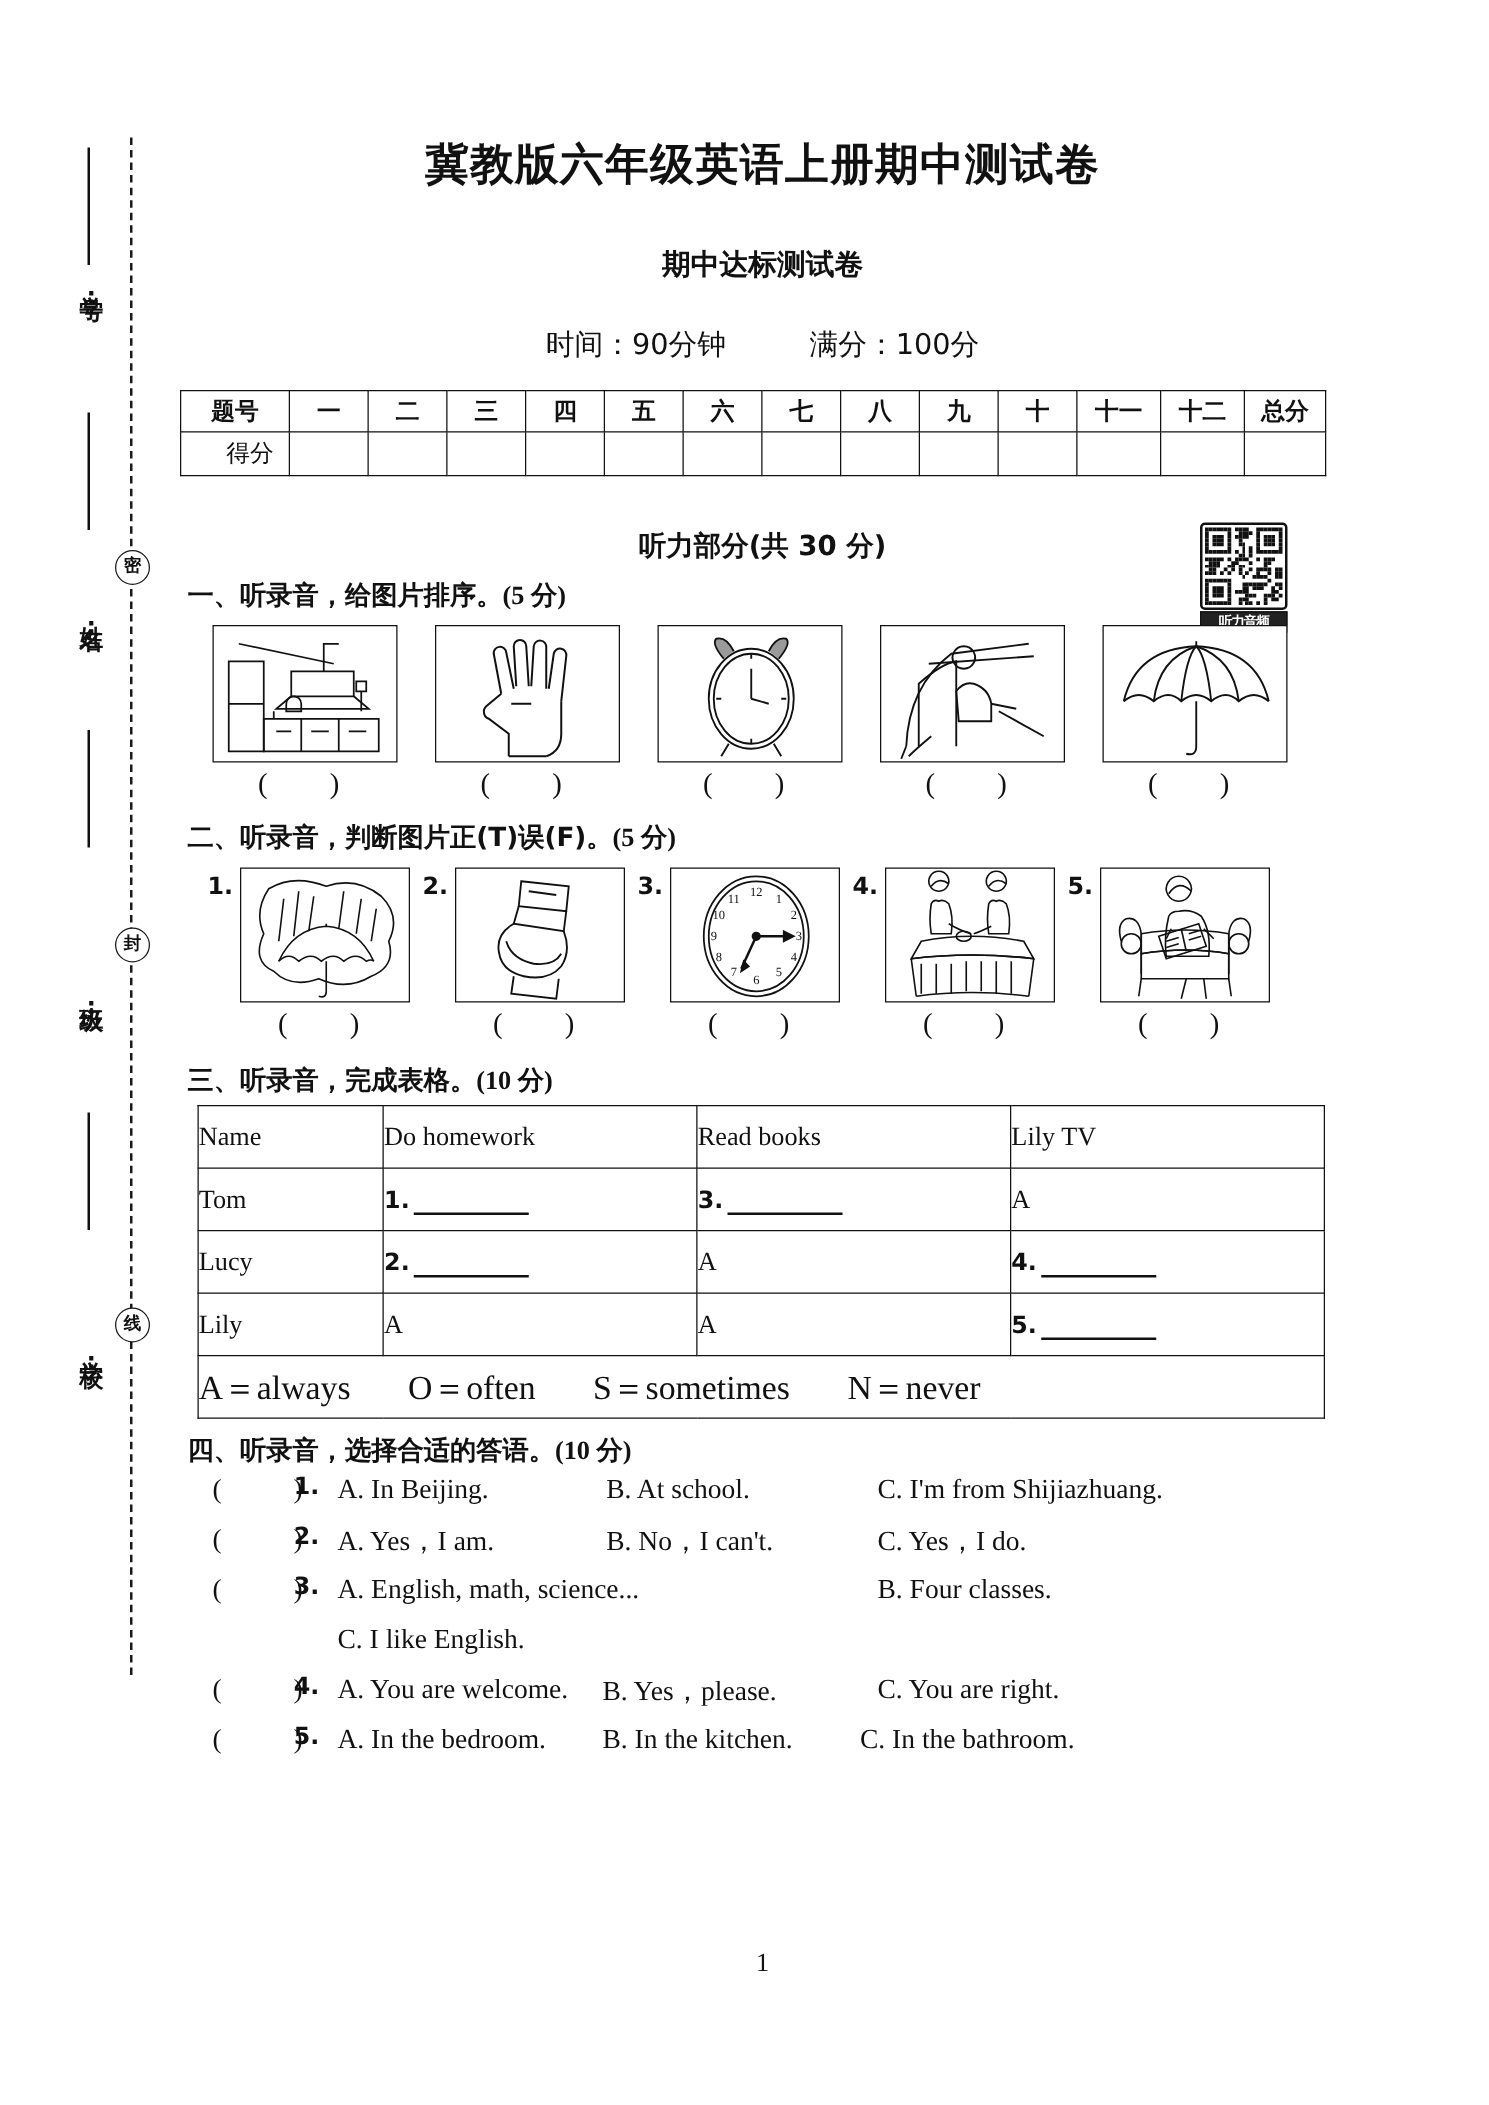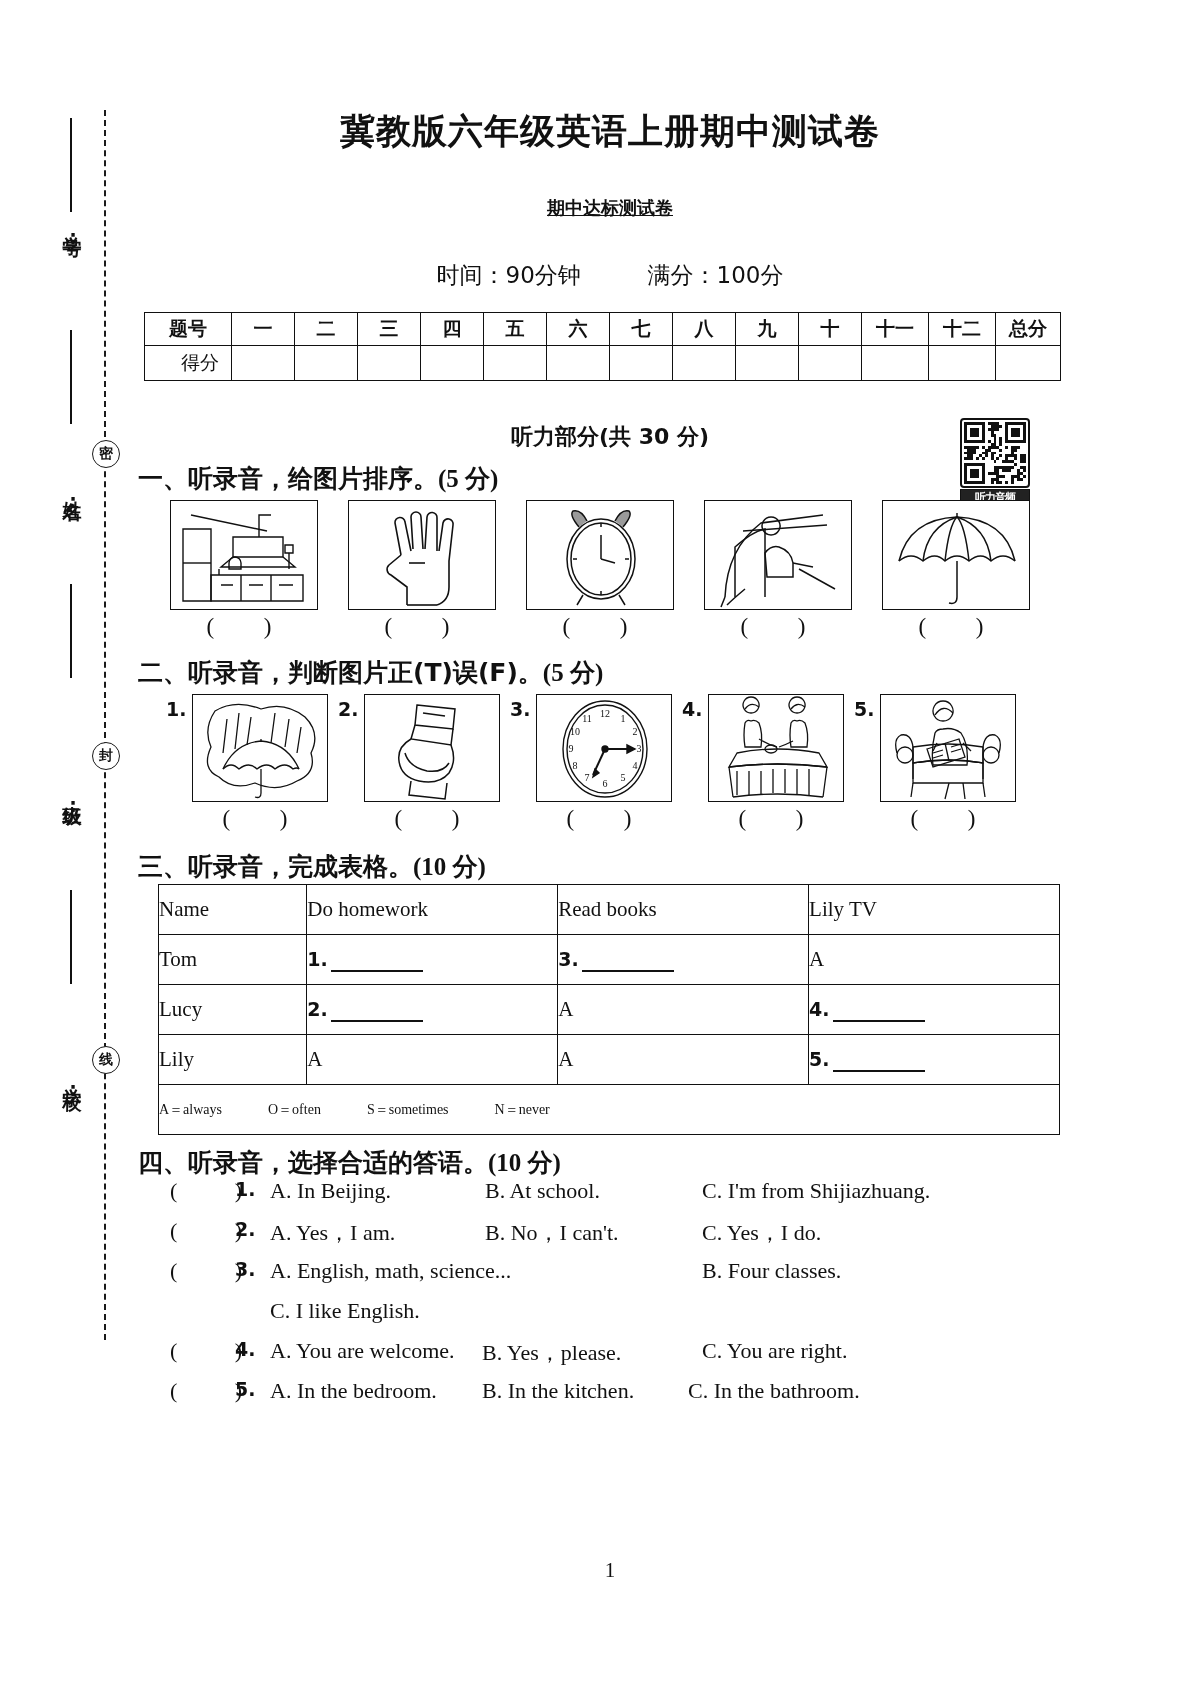--- a/index.html
+++ b/index.html
@@ -77,22 +77,21 @@
     font-size: 35px;
     letter-spacing: 1px;
   }
   .title-sub {
     position: absolute;
     left: 0; top: 196px;
     width: 960px;
     text-align: center;
     font-family: "DejaVu Sans", sans-serif;
     font-weight: bold;
-    font-size: 18px;
-    text-decoration: underline;
+    font-size: 23px;
   }
   .meta-line {
     position: absolute;
     left: 0; top: 260px;
     width: 960px;
     text-align: center;
     font-family: "DejaVu Sans", sans-serif;
     font-size: 23px;
   }
   .meta-line .gap { display: inline-block; width: 52px; }
@@ -123,24 +122,24 @@
   .part-head {
     position: absolute;
     width: 960px;
     text-align: center;
     font-family: "DejaVu Sans", sans-serif;
     font-weight: bold;
     font-size: 22px;
   }
   .q-head {
     position: absolute;
-    left: 8px;
+    left: 20px;
     font-family: "DejaVu Sans", sans-serif;
     font-weight: bold;
-    font-size: 25px;
+    font-size: 21px;
     white-space: nowrap;
     text-align: center;
   }
   .q-head .pts {
     font-family: "Liberation Serif", serif;
     font-weight: bold;
   }
 
   
   .qr-wrap {
@@ -227,21 +226,21 @@
     font-size: 19px;
   }
   .lt .blankline {
     display: inline-block;
     width: 92px;
     border-bottom: 2px solid #111;
     height: 14px;
     margin-left: 3px;
     vertical-align: -6px;
   }
-  .lt .legend { font-size: 14px; }
+  .lt .legend { font-size: 27px; }
   .lt .legend span { display: inline-block; }
   .lt .legend .sp { width: 46px; }
 
   
   .choices { position: absolute; left: 0; top: 1178px; width: 960px; }
   .choice-row {
     position: relative;
     height: 40px;
     font-family: "Liberation Serif", serif;
     font-size: 22px;

